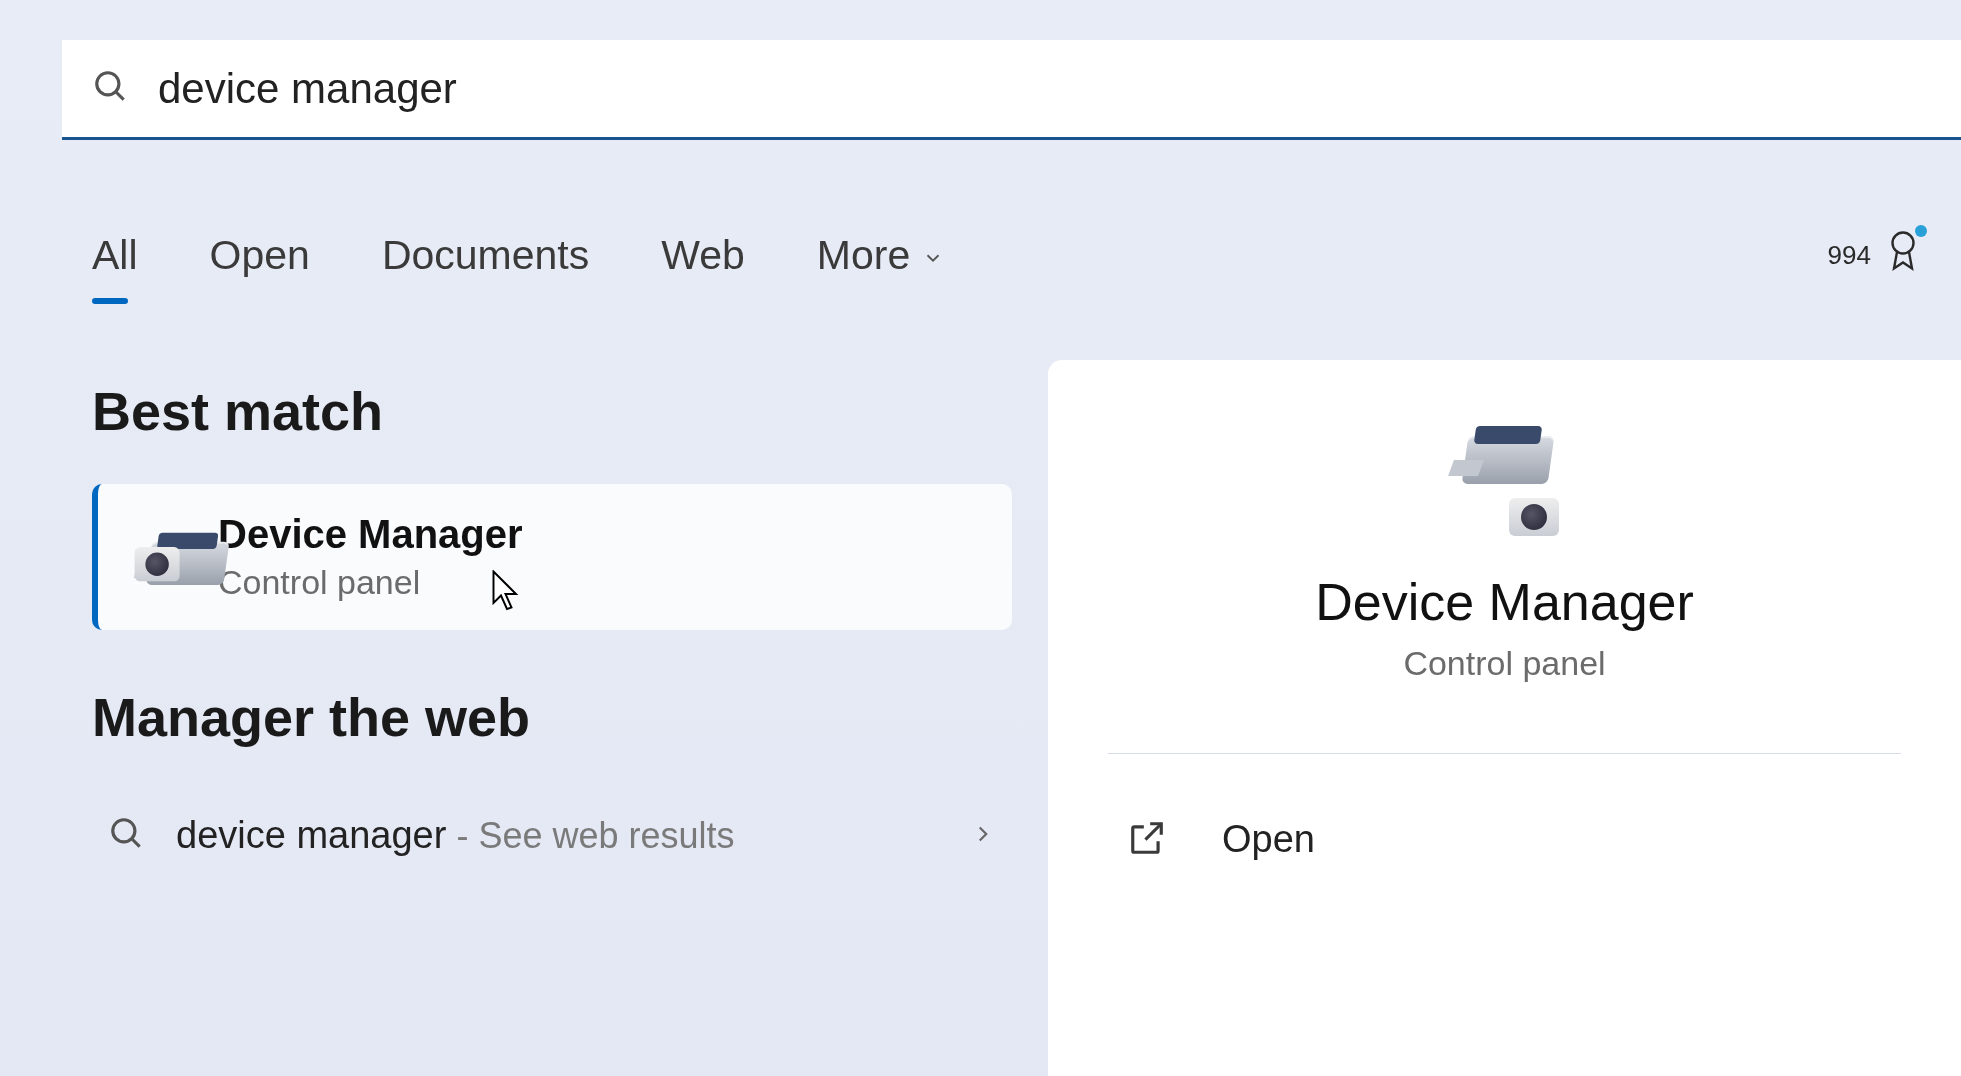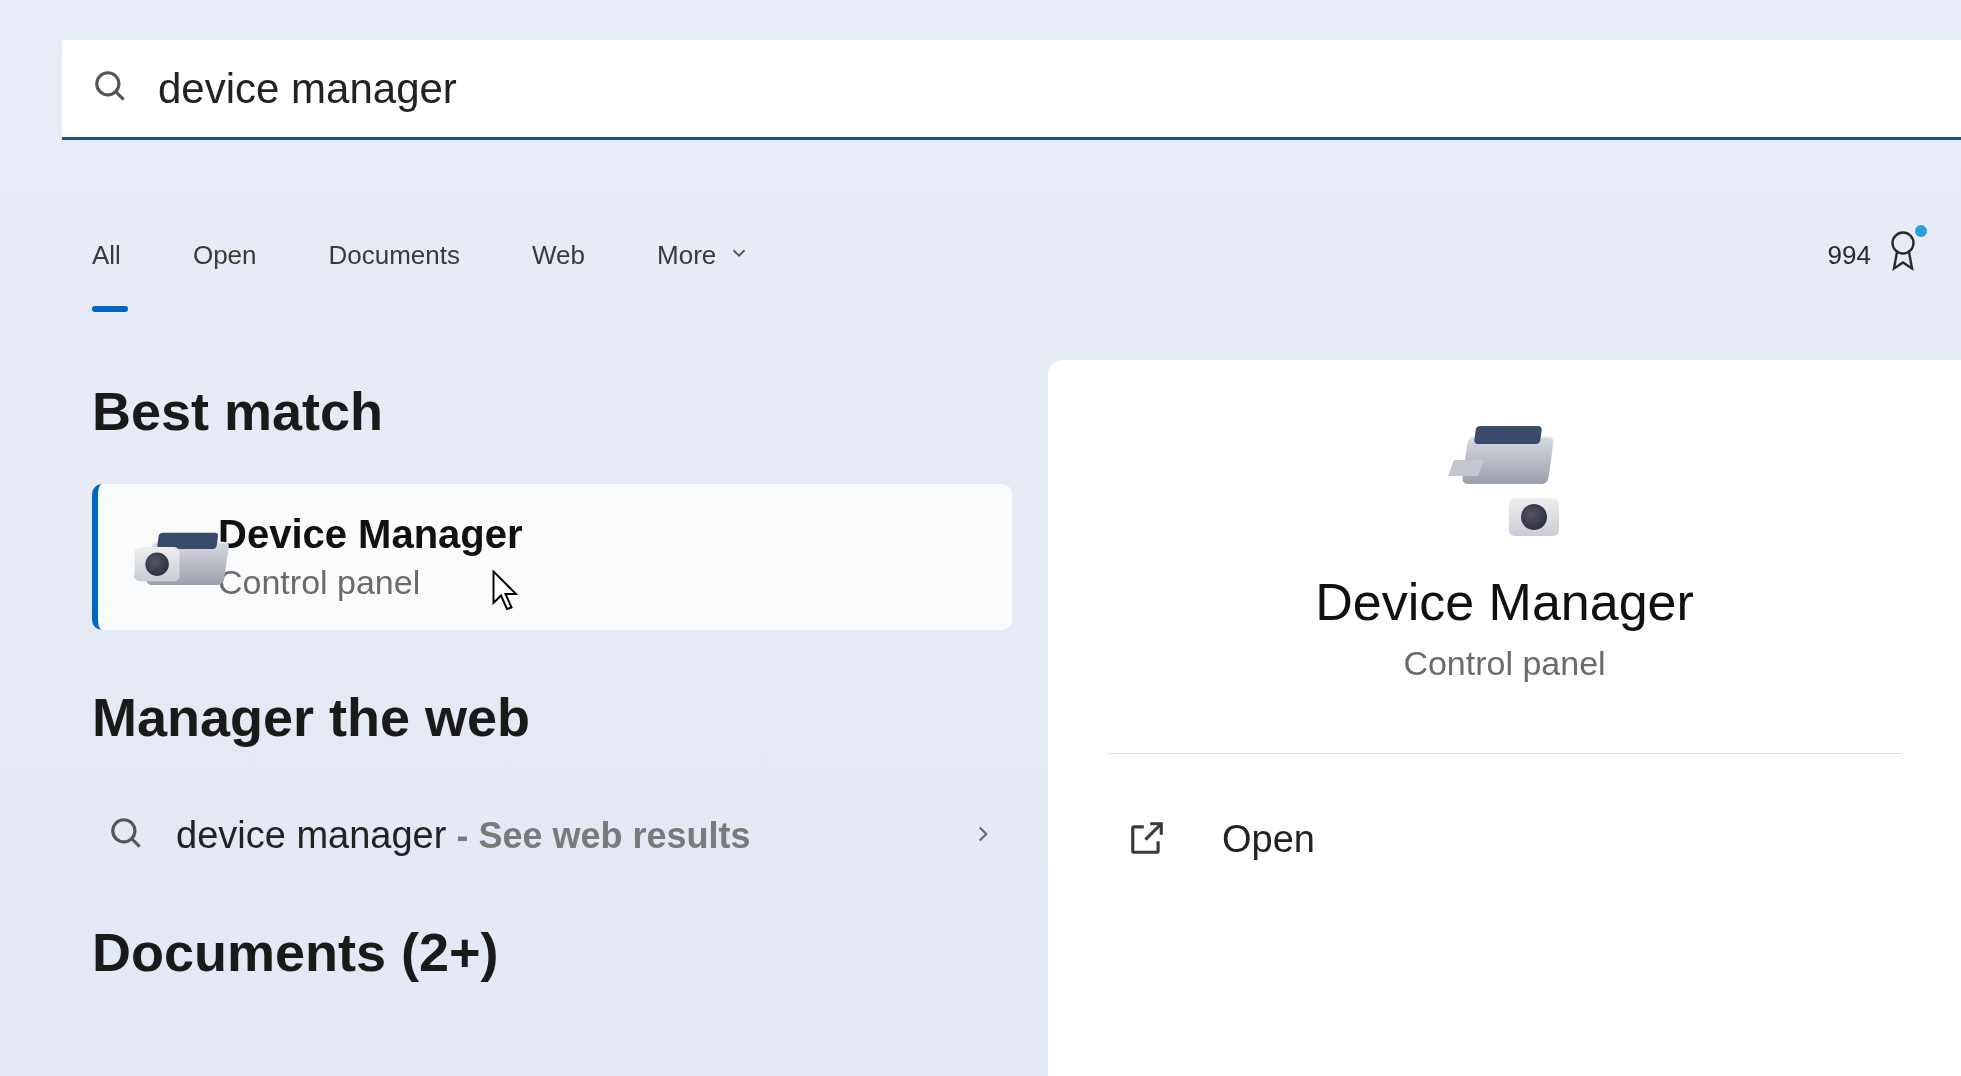--- a/index.html
+++ b/index.html
@@ -38,21 +38,21 @@
     .filter-row {
       position: absolute;
       top: 220px;
       left: 92px;
       right: 40px;
       display: flex;
       align-items: center;
       height: 70px;
     }
     .filter-tab {
-      font-size: 26px;
+      font-size: 41px;
       color: #3a3a3a;
       margin-right: 72px;
       cursor: pointer;
       display: flex;
       align-items: center;
       position: relative;
     }
     .filter-tab.active::after {
       content: '';
       position: absolute;
@@ -147,21 +147,20 @@
       color: #555;
     }
     .web-result-text {
       font-size: 38px;
       color: #222;
       flex: 1;
     }
     .web-result-suffix {
       color: #7a7a7a;
       font-size: 36px;
-      font-weight: bold;
     }
     .chev-right { color: #666; }
     .right-panel {
       position: absolute;
       top: 360px;
       left: 1048px;
       right: 0;
       background: #ffffff;
       border-radius: 14px 0 0 0;
       padding: 60px 60px 0 60px;
@@ -302,21 +301,20 @@
     <span class="web-result-text">
       <span>device manager</span><span class="web-result-suffix"> - See web results</span>
     </span>
     <span class="chev-right">
       <svg width="26" height="26" viewBox="0 0 24 24" fill="none" stroke="#666" stroke-width="2">
           <polyline points="9 6 15 12 9 18"></polyline>
         </svg>
     </span>
   </div>
 
-  <div class="section-header">Documents (2+)</div>
 </div>
 
 <div class="cursor">
   <svg width="30" height="42" viewBox="0 0 20 28">
     <path d="M1 1 L1 22 L6 17 L10 26 L13 25 L9 16 L16 16 Z" fill="#fff" stroke="#000" stroke-width="1.3"></path>
   </svg>
 </div>
 
 <div class="right-panel">
   <div class="right-icon-wrap">

